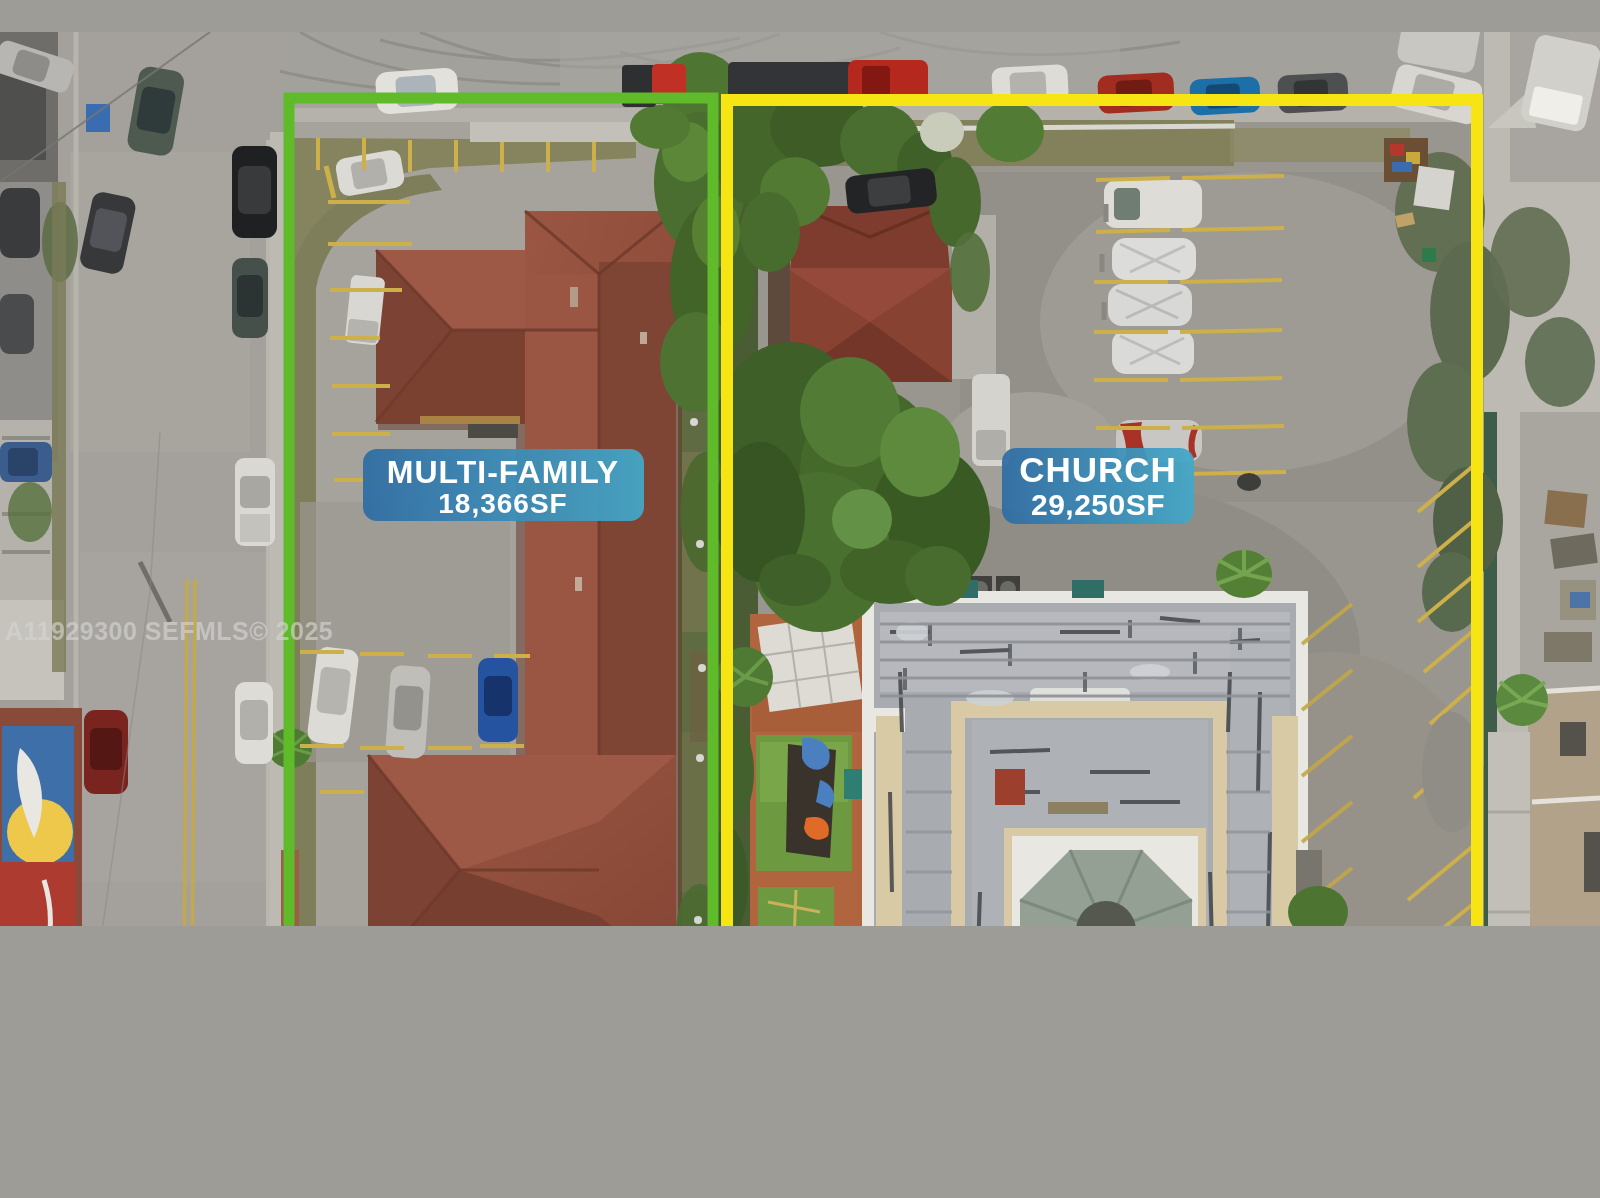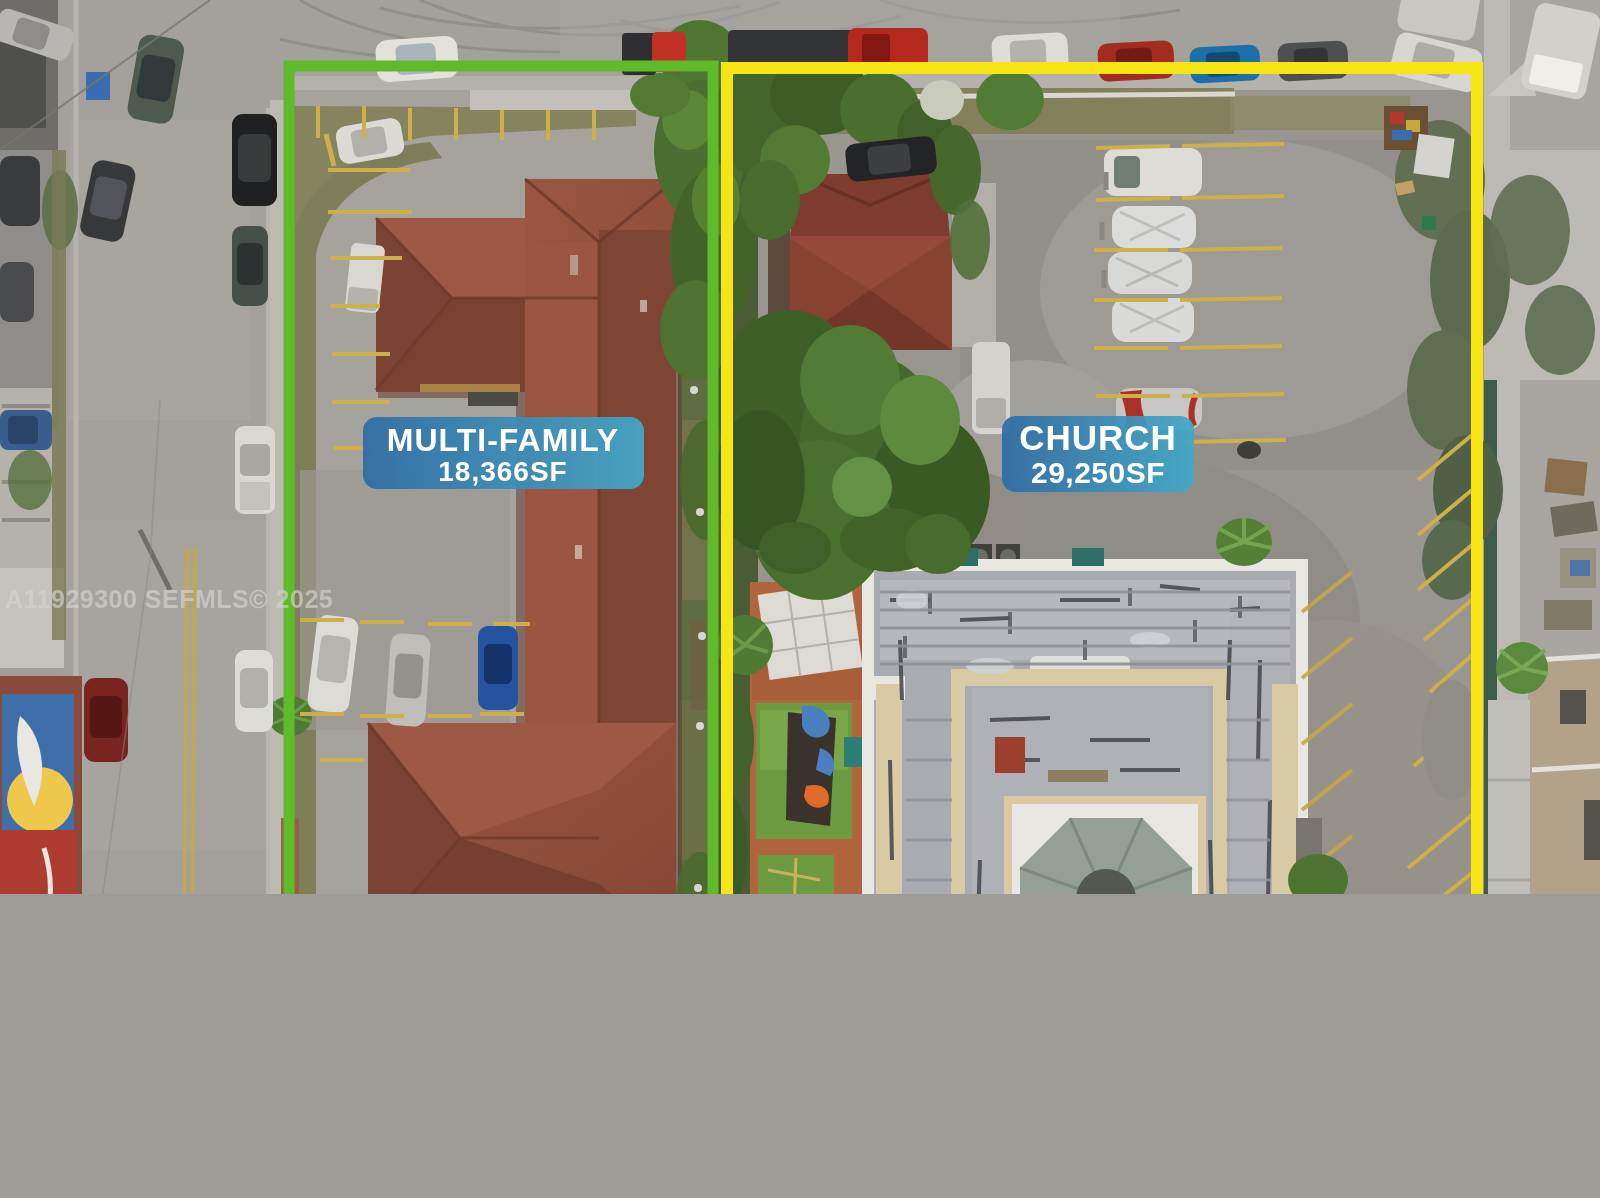--- a/index.html
+++ b/index.html
@@ -1,17 +1,17 @@
 <!DOCTYPE html>
 <html><head>
 <meta charset="utf-8">
 <style>
 html,body{margin:0;padding:0;background:#9e9c97;}
 *{font-family:"Liberation Sans",sans-serif;}
-.wrap{position:relative;width:1600px;height:894px;overflow:hidden;}
+.wrap{position:relative;width:1600px;height:894px;overflow:hidden;margin-top:32px;}
 </style>
 </head>
 <body>
 <div class="wrap">
 <svg width="1600" height="1198" viewBox="0 0 1600 1198" xmlns="http://www.w3.org/2000/svg">
 <defs>
 <linearGradient id="lblgrad" x1="0" y1="0" x2="1" y2="0">
 <stop offset="0" stop-color="#2e6ca4"></stop>
 <stop offset="1" stop-color="#43a8c9"></stop>
 </linearGradient>

